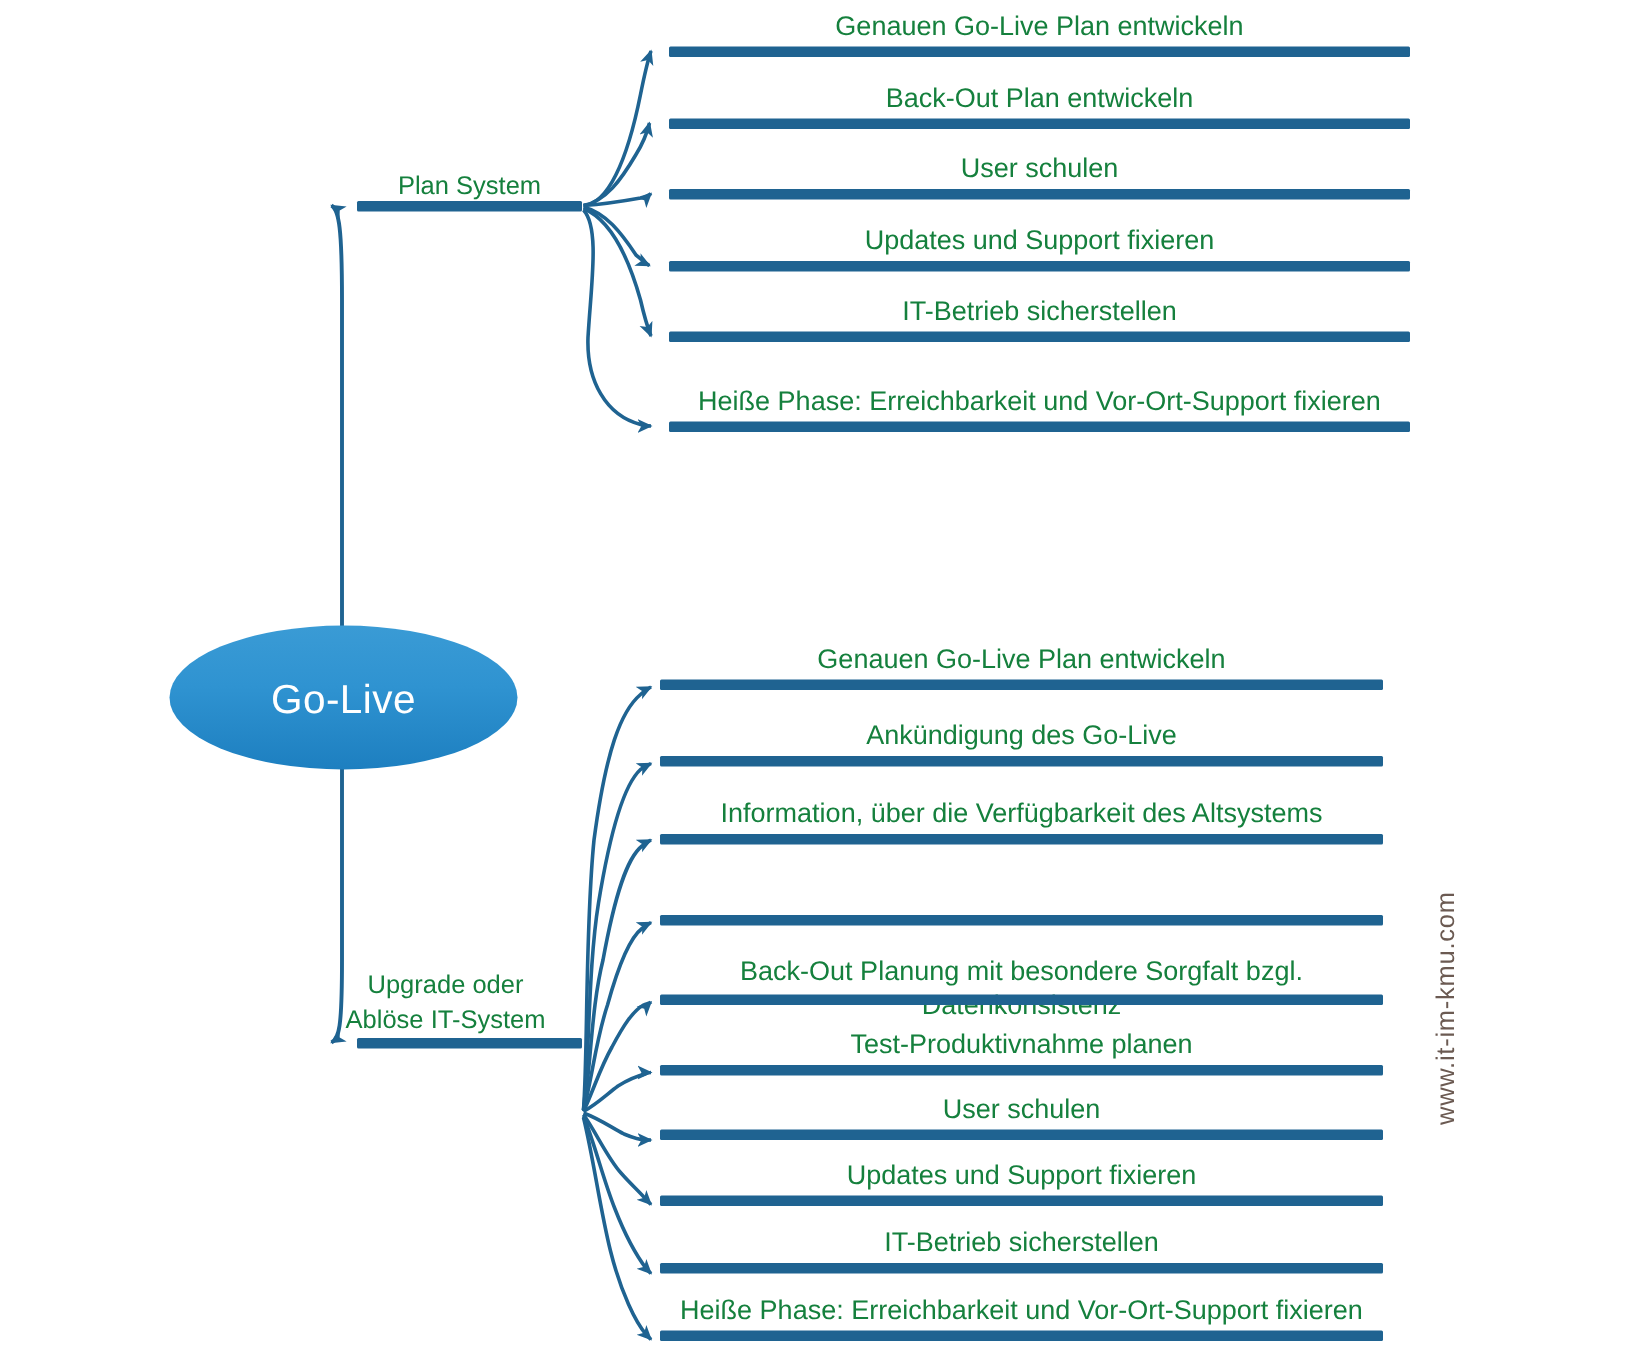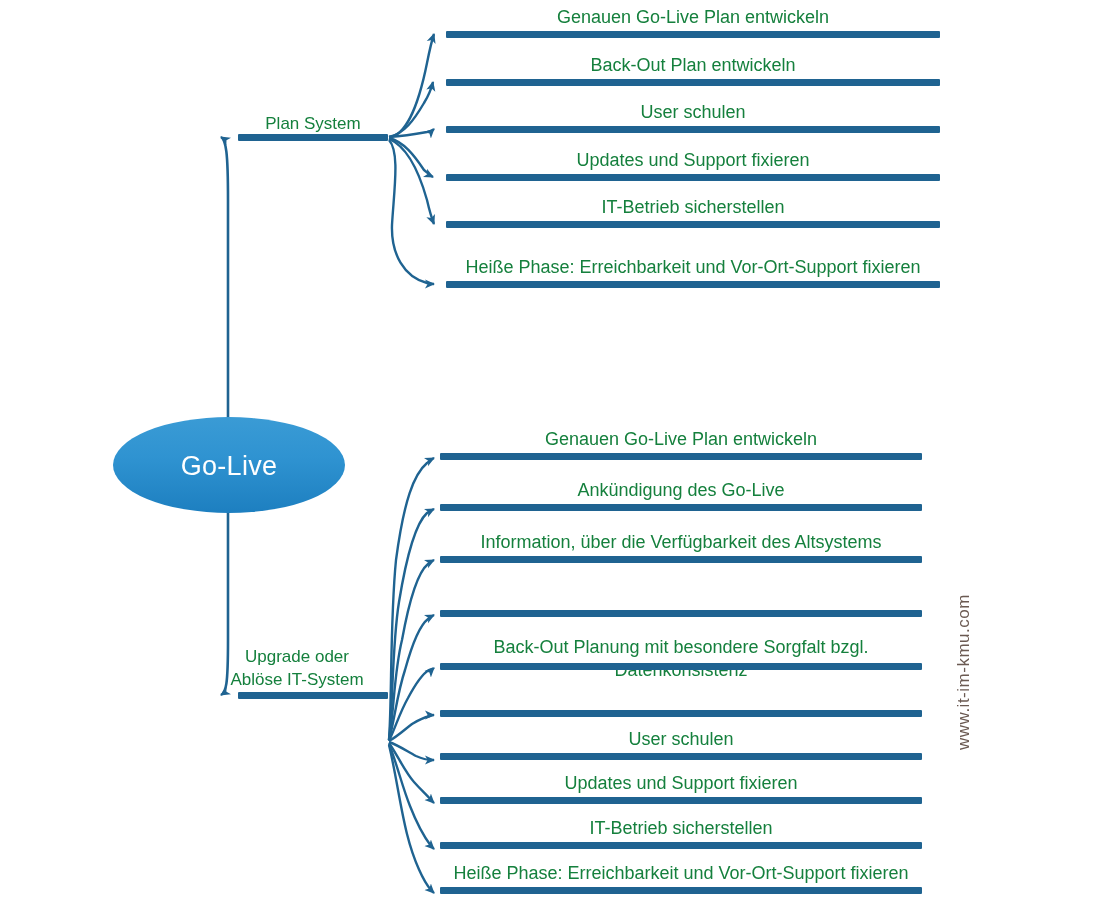--- a/index.html
+++ b/index.html
@@ -158,20 +158,21 @@
 
   <div class="cap leaf" style="left:440px; top:531px; width:482px;">Information, über die Verfügbarkeit des Altsystems</div>
   <div class="bar" style="left:440px; top:556px; width:482px;"></div>
 
   <div class="bar" style="left:440px; top:610px; width:482px;"></div>
 
   <div class="cap leaf" style="left:440px; top:618px; width:482px;margin-top:18px;">Back-Out Planung mit besondere Sorgfalt bzgl.
 Datenkonsistenz</div>
   <div class="bar" style="left:440px; top:663px; width:482px;"></div>
 
+  <div class="cap leaf" style="left:440px; top:685px; width:482px;">Test-Produktivnahme planen</div>
   <div class="bar" style="left:440px; top:710px; width:482px;"></div>
 
   <div class="cap leaf" style="left:440px; top:728px; width:482px;">User schulen</div>
   <div class="bar" style="left:440px; top:753px; width:482px;"></div>
 
   <div class="cap leaf" style="left:440px; top:772px; width:482px;">Updates und Support fixieren</div>
   <div class="bar" style="left:440px; top:797px; width:482px;"></div>
 
   <div class="cap leaf" style="left:440px; top:817px; width:482px;">IT-Betrieb sicherstellen</div>
   <div class="bar" style="left:440px; top:842px; width:482px;"></div>

